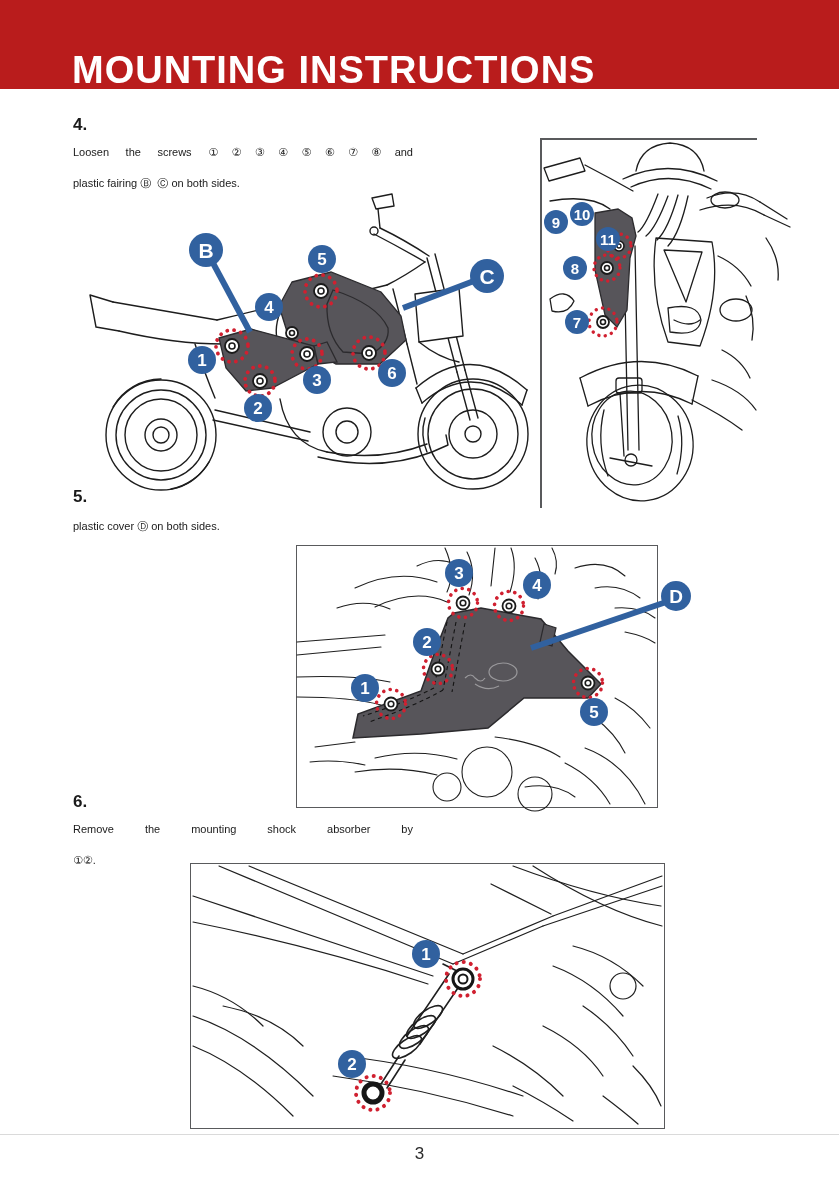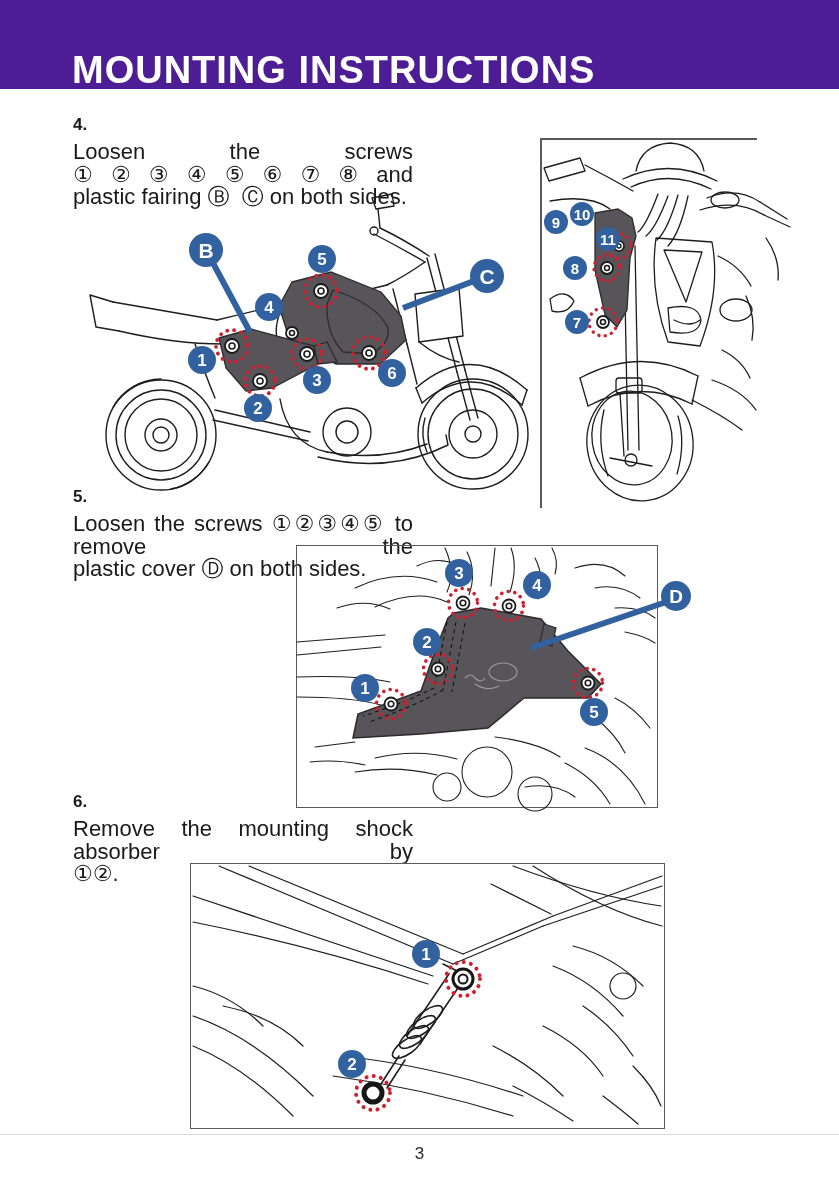--- a/index.html
+++ b/index.html
@@ -2,31 +2,31 @@
 <html><head>
 <meta charset="utf-8">
 <style>
   html,body { margin:0; padding:0; }
   body {
     width:839px; height:1190px; position:relative; background:#fff;
     font-family:"Liberation Sans","DejaVu Sans",sans-serif; color:#1a1a1a;
     overflow:hidden;
   }
   
-  .banner { position:absolute; left:0; top:0; width:839px; height:89px; background:#4c1d95; }
+  .banner { position:absolute; left:0; top:0; width:839px; height:89px; background:#b91c1c; }
   .banner h1 {
     position:absolute; left:72px; bottom:0; margin:0;
     color:#ffffff; font-size:38px; font-weight:bold; letter-spacing:1px; line-height:1;
   }
   
   .step { position:absolute; left:73px; width:340px; }
   #step4 { top:115px; } #step5 { top:487px; } #step6 { top:792px; }
   .step-num { font-weight:bold; font-size:17px; margin:0 0 6px 0; }
-  .jline { font-size:22px; line-height:22.5px; text-align:justify; text-align-last:justify; }
-  .jline.last { text-align-last:left; white-space:pre-wrap; }
+  .jline { font-size:11px; line-height:22.5px; text-align:justify; text-align-last:justify; }
+  .jline.last { text-align-last:left; white-space:pre-wrap;margin-top:8px; }
   
   .fig { position:absolute; }
   #fig-side  { left:75px;  top:192px; width:460px; height:300px; }
   #fig-front { left:540px; top:138px; width:260px; height:370px; }
   #fig-cover { left:296px; top:545px; width:360px; height:261px; border:1.5px solid #595a5c; overflow:visible; }
   #fig-shock { left:190px; top:863px; width:473px; height:264px; border:1.5px solid #595a5c; background:#fff; }
   .fig svg { position:absolute; left:0; top:0; overflow:visible; }
   .fline { position:absolute; background:#595a5c; }
   
   .badge {
@@ -258,21 +258,20 @@
   </svg>
   <div class="badge sm" style="left:4px;top:72px">9</div>
   <div class="badge sm" style="left:30px;top:64px">10</div>
   <div class="badge sm" style="left:56px;top:89px">11</div>
   <div class="badge sm" style="left:23px;top:118px">8</div>
   <div class="badge sm" style="left:25px;top:172px">7</div>
 </div>
 
 <div class="step" id="step5">
   <div class="step-num">5.</div>
-  <div class="jline">Loosen the screws ①②③④⑤ to remove the</div>
   <div class="jline last">plastic cover Ⓓ on both sides.</div>
 </div>
 
 <div class="fig" id="fig-cover">
   <svg width="400" height="261" viewBox="0 0 400 261">
     <g stroke="#1f1f1f" stroke-width="1.1" fill="none" stroke-linecap="round" stroke-linejoin="round">
       <path d="M0,96 L88,89"></path>
         <path d="M0,109 L84,101"></path>
         <path d="M0,131 Q58,129 93,136"></path>
         <path d="M0,151 Q55,151 84,159"></path>

